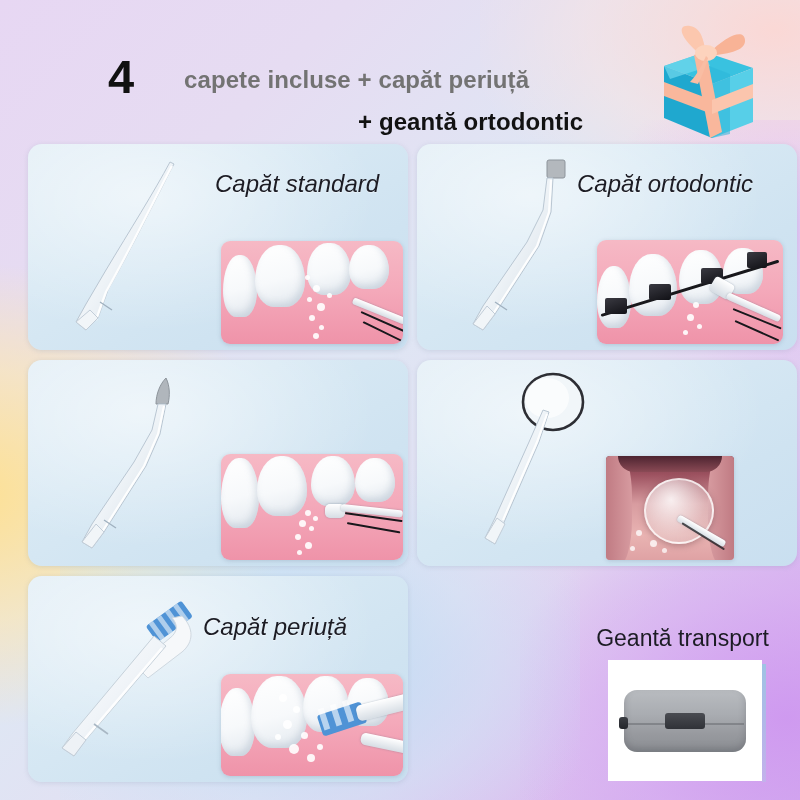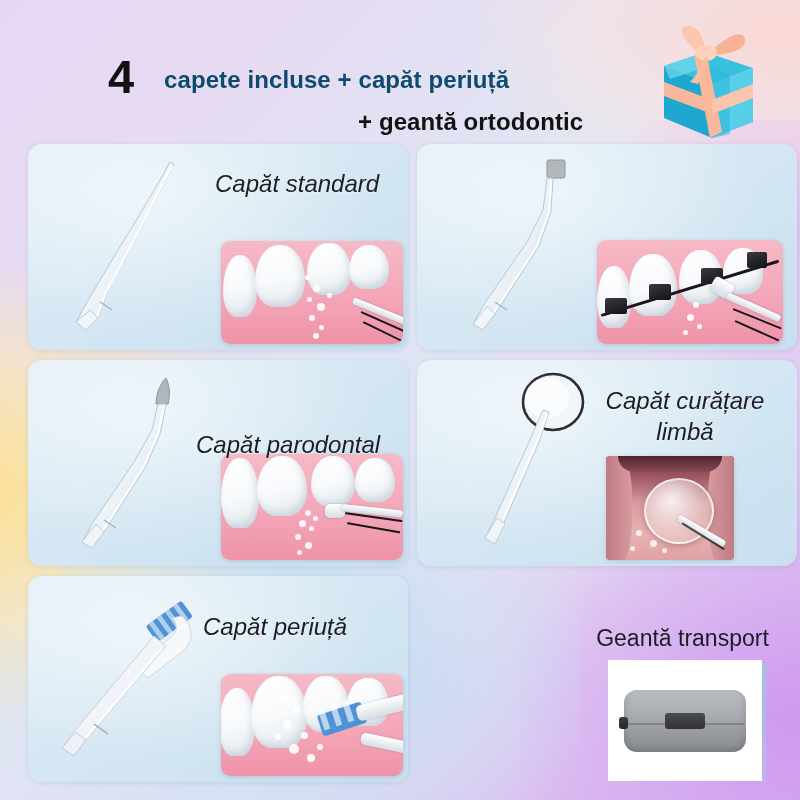--- a/index.html
+++ b/index.html
@@ -21,21 +21,21 @@
     background:radial-gradient(ellipse at 70% 60%, rgba(206,150,240,.85) 0%, rgba(214,168,242,.5) 45%, rgba(225,195,245,0) 78%);}
   .bg-blue{position:absolute;left:60px;top:470px;width:520px;height:360px;
     background:radial-gradient(ellipse at 45% 55%, rgba(178,218,243,.8) 0%, rgba(200,229,246,.45) 48%, rgba(222,238,250,0) 80%);}
   .bg-lilac-tr{position:absolute;right:-60px;top:120px;width:260px;height:280px;
     background:radial-gradient(ellipse at 70% 40%, rgba(226,170,244,.55) 0%, rgba(230,195,245,0) 72%);}
 
   
   .header{position:absolute;left:0;top:22px;width:800px;height:110px;}
   .hero-num{position:absolute;left:108px;top:31px;font-size:47px;font-weight:bold;color:#111;
     line-height:1;letter-spacing:-1px;}
-  .hero-l1{position:absolute;left:164px;top:44px;font-size:24px;font-weight:bold;color:#0c4a6e;
+  .hero-l1{position:absolute;left:184px;top:44px;font-size:24px;font-weight:bold;color:#737373;
     letter-spacing:.1px;white-space:nowrap;}
   .hero-l2{position:absolute;left:358px;top:86px;font-size:24px;font-weight:bold;color:#121212;
     letter-spacing:.1px;white-space:nowrap;}
 
   
   .gift{position:absolute;left:650px;top:22px;width:110px;height:120px;}
   .gift svg{display:block;}
 
   
   .card{position:absolute;border-radius:14px;overflow:hidden;
@@ -154,20 +154,21 @@
       <div class="spray" style="left:98px;top:84px;width:5px;height:5px"></div>
       <div class="spray" style="left:106px;top:52px;width:5px;height:5px"></div>
       <div class="spray" style="left:92px;top:92px;width:6px;height:6px"></div>
       <div class="nozzle" style="left:132px;top:56px;width:56px;height:7px;transform:rotate(22deg);transform-origin:left center;"></div>
       <div class="wire" style="left:140px;top:70px;width:52px;height:2px;transform:rotate(24deg);transform-origin:left center;"></div>
       <div class="wire" style="left:142px;top:80px;width:48px;height:2px;transform:rotate(26deg);transform-origin:left center;"></div>
     </div>
   </div>
 
   <div class="card c2">
+    <div class="card-label lbl2">Capăt ortodontic</div>
 
     <svg class="tool" style="left:30px;top:10px" width="160" height="195" viewBox="0 0 160 195">
       <rect x="100" y="6" width="18" height="18" rx="2" fill="#b3b8bd" stroke="#8d949b" stroke-width="1"></rect>
       <path d="M106 24 L104 58 L92 92 L48 160 L36 176 L26 170 L36 152 L80 88 L96 56 L100 24 Z" fill="url(#g2)" stroke="#b9c6d2" stroke-width="1"></path>
       <path d="M104 26 L102 58 L90 92 L46 160" stroke="#ffffff" stroke-width="2.2" fill="none" opacity=".9"></path>
       <path d="M26 170 L36 176 L48 160 L40 152 Z" fill="#f1f5f8" stroke="#c2cdd8" stroke-width="1"></path>
       <path d="M48 148 L60 156" stroke="#9fb0bf" stroke-width="1.4"></path>
       <defs>
           <linearGradient id="g2" x1="0" y1="0" x2="1" y2="1">
         <stop offset="0" stop-color="#ffffff"></stop>
@@ -193,21 +194,20 @@
       <div class="wire" style="left:136px;top:68px;width:52px;height:2px;transform:rotate(22deg);transform-origin:left center;"></div>
       <div class="wire" style="left:138px;top:80px;width:48px;height:2px;transform:rotate(24deg);transform-origin:left center;"></div>
       <div class="spray" style="left:96px;top:62px;width:6px;height:6px"></div>
       <div class="spray" style="left:90px;top:74px;width:7px;height:7px"></div>
       <div class="spray" style="left:100px;top:84px;width:5px;height:5px"></div>
       <div class="spray" style="left:86px;top:90px;width:5px;height:5px"></div>
     </div>
   </div>
 
   <div class="card c3">
-    <div class="card-label lbl3">Capăt parodontal</div>
 
     <svg class="tool" style="left:30px;top:12px" width="160" height="195" viewBox="0 0 160 195">
       <path d="M108 6 C112 14 112 24 110 32 L98 32 C98 22 102 12 108 6 Z" fill="#b0b6bc" stroke="#8d949b" stroke-width="1"></path>
       <path d="M108 32 L102 62 L88 94 L46 160 L34 176 L24 170 L34 152 L76 90 L94 58 L100 32 Z" fill="url(#g3)" stroke="#b9c6d2" stroke-width="1"></path>
       <path d="M106 34 L100 62 L86 94 L44 160" stroke="#ffffff" stroke-width="2.2" fill="none" opacity=".9"></path>
       <path d="M24 170 L34 176 L46 160 L38 152 Z" fill="#f1f5f8" stroke="#c2cdd8" stroke-width="1"></path>
       <path d="M46 148 L58 156" stroke="#9fb0bf" stroke-width="1.4"></path>
       <defs>
           <linearGradient id="g3" x1="0" y1="0" x2="1" y2="1">
         <stop offset="0" stop-color="#ffffff"></stop>
@@ -231,22 +231,20 @@
       <div class="spray" style="left:78px;top:66px;width:7px;height:7px"></div>
       <div class="spray" style="left:88px;top:72px;width:5px;height:5px"></div>
       <div class="spray" style="left:74px;top:80px;width:6px;height:6px"></div>
       <div class="spray" style="left:84px;top:88px;width:7px;height:7px"></div>
       <div class="spray" style="left:76px;top:96px;width:5px;height:5px"></div>
       <div class="spray" style="left:92px;top:62px;width:5px;height:5px"></div>
     </div>
   </div>
 
   <div class="card c4">
-    <div class="card-label lbl4">Capăt curățare
-limbă</div>
 
     <svg class="tool" style="left:58px;top:8px" width="140" height="195" viewBox="0 0 140 195">
       <ellipse cx="78" cy="34" rx="30" ry="28" fill="#f2f7fa" stroke="#23242a" stroke-width="2.6" opacity=".95"></ellipse>
       <ellipse cx="72" cy="30" rx="22" ry="20" fill="#ffffff" opacity=".65"></ellipse>
       <path d="M74 44 L64 74 L30 152 L20 176 L10 170 L20 150 L54 74 L68 42 Z" fill="url(#g4)" stroke="#b9c6d2" stroke-width="1"></path>
       <path d="M72 46 L62 74 L28 152" stroke="#ffffff" stroke-width="2.2" fill="none" opacity=".9"></path>
       <path d="M10 170 L20 176 L30 156 L22 150 Z" fill="#f1f5f8" stroke="#c2cdd8" stroke-width="1"></path>
       <defs>
           <linearGradient id="g4" x1="0" y1="0" x2="1" y2="1">
         <stop offset="0" stop-color="#ffffff"></stop>

